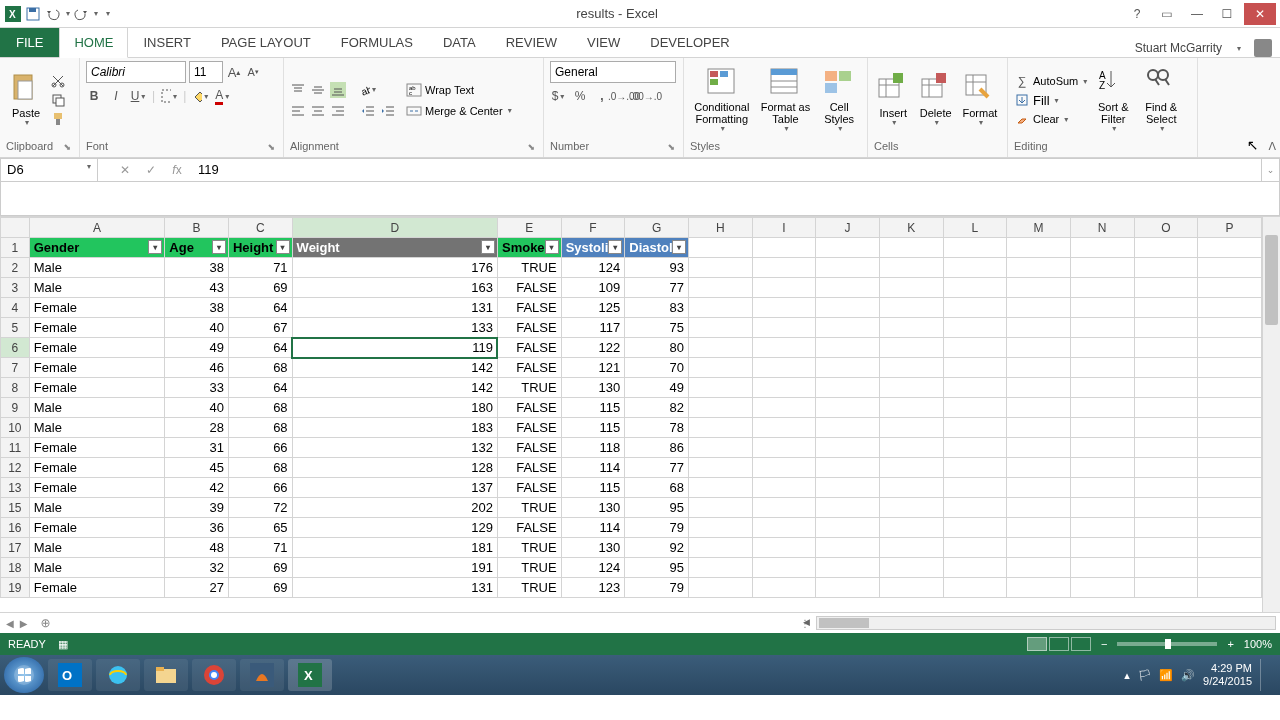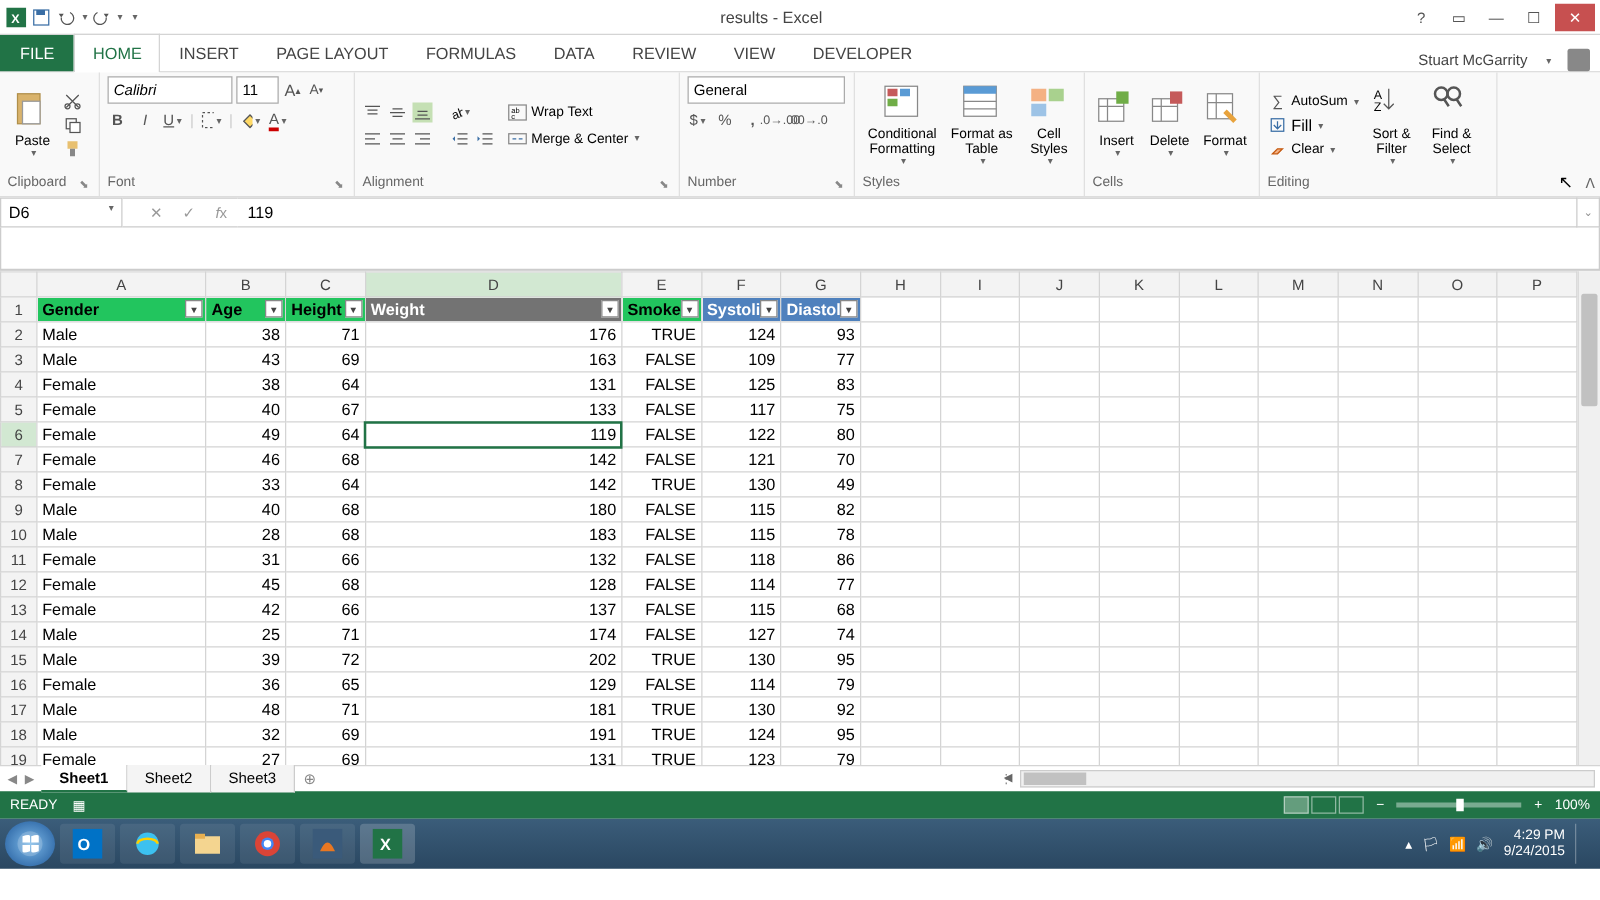--- a/index.html
+++ b/index.html
@@ -800,39 +800,20 @@
             <td class="cell left"></td>
             <td class="cell left"></td>
             <td class="cell left"></td>
             <td class="cell left"></td>
             <td class="cell left"></td>
             <td class="cell left"></td>
             <td class="cell left"></td>
             <td class="cell left"></td>
           </tr>
           <tr>
-            <td class="rowhead">14</td>
-            <td class="cell left">Male</td>
-            <td class="cell right">25</td>
-            <td class="cell right">71</td>
-            <td class="cell right">174</td>
-            <td class="cell right">FALSE</td>
-            <td class="cell right">127</td>
-            <td class="cell right">74</td>
-            <td class="cell left"></td>
-            <td class="cell left"></td>
-            <td class="cell left"></td>
-            <td class="cell left"></td>
-            <td class="cell left"></td>
-            <td class="cell left"></td>
-            <td class="cell left"></td>
-            <td class="cell left"></td>
-            <td class="cell left"></td>
-          </tr>
-          <tr>
             <td class="rowhead">15</td>
             <td class="cell left">Male</td>
             <td class="cell right">39</td>
             <td class="cell right">72</td>
             <td class="cell right">202</td>
             <td class="cell right">TRUE</td>
             <td class="cell right">130</td>
             <td class="cell right">95</td>
             <td class="cell left"></td>
             <td class="cell left"></td>
@@ -926,25 +907,20 @@
   <div class="vscroll">
     <div class="vscroll-thumb"></div>
   </div>
 </div>
 
 <div class="sheet-tabs">
   <div class="nav-arrows">
     <span>◀</span>
     <span>▶</span>
   </div>
-  <div id="sheet-tabs-container" style="display:flex">
-      <div class="sheet-tab active">Sheet1</div>
-      <div class="sheet-tab">Sheet2</div>
-      <div class="sheet-tab">Sheet3</div>
-    </div>
   <div class="add-sheet">⊕</div>
   <div class="hscroll">
     <span style="color:#888;font-size:10px;margin-right:6px">⋮</span>
     <div class="hscroll-track">
       <span style="position:absolute;left:-14px;top:0;font-size:9px;color:#666">◀</span>
       <div class="hscroll-thumb"></div>
 
     </div>
   </div>
 </div>

